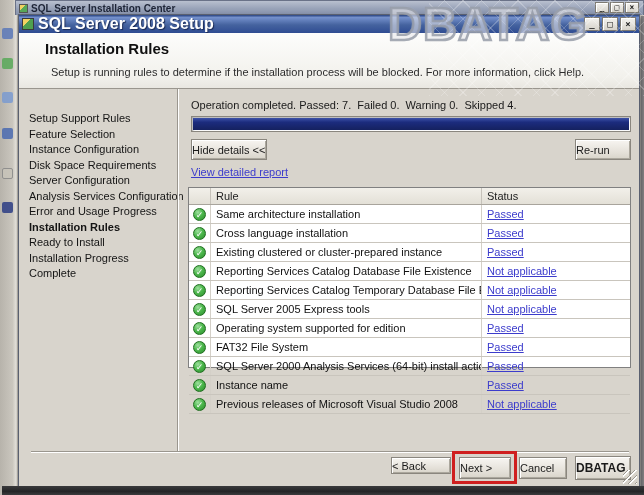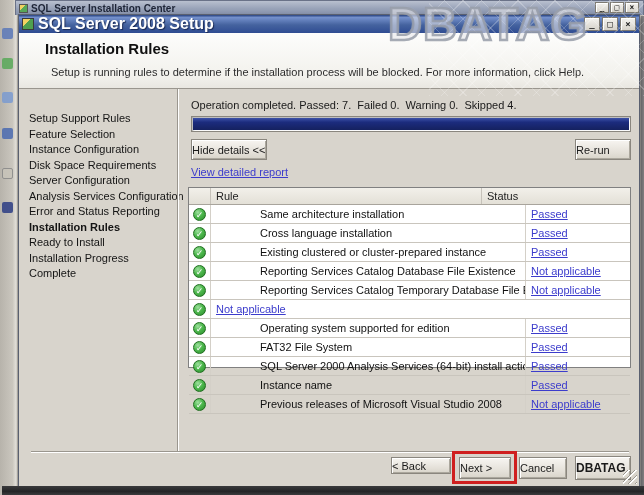--- a/index.html
+++ b/index.html
@@ -84,21 +84,21 @@
     background:#fff; border:1px solid #808080;
   }
   .thead { display:flex; height:17px; background:linear-gradient(180deg,#f2f0ea,#e3e0d7); border-bottom:1px solid #a8a49c; }
   .thead .th { font-size:11px; color:#222; line-height:16px; }
   .th-icon { width:22px; border-right:1px solid #c6c2ba; }
   .th-rule { width:271px; padding-left:5px; border-right:1px solid #c6c2ba; }
   .th-status { flex:1; padding-left:5px; }
   .trow { display:flex; height:19px; border-bottom:1px solid #c9c5bd; align-items:center; }
   .cell-icon { width:22px; align-self:stretch; border-right:1px solid #d4d0c8; display:flex; align-items:center; justify-content:center; }
   .cell-rule { width:271px; padding-left:5px; align-self:stretch; line-height:18px; border-right:1px solid #d4d0c8;
-    white-space:nowrap; overflow:hidden; font-size:11px; color:#111;margin-left:44px; }
+    white-space:nowrap; overflow:hidden; font-size:11px; color:#111; }
   .cell-status { flex:1; padding-left:5px; line-height:18px; }
   .cell-status a { color:#3c3ccc; text-decoration:underline; cursor:pointer; }
   .check-icon {
     width:13px; height:13px; border-radius:50%;
     background:radial-gradient(circle at 35% 30%, #9fe09f 0%, #4db84d 45%, #2c8c2c 100%);
     border:1px solid #1f6e1f; color:#fff; font-size:9px; font-weight:bold;
     line-height:12px; text-align:center;
   }
   
   .hsplit { position:absolute; left:12px; top:436px; width:598px; height:2px;
@@ -174,21 +174,21 @@
     <div class="hdr-sub">Setup is running rules to determine if the installation process will be blocked. For more information, click Help.</div>
   </div>
 
   <div class="nav">
       <div class="nav-item">Setup Support Rules</div>
       <div class="nav-item">Feature Selection</div>
       <div class="nav-item">Instance Configuration</div>
       <div class="nav-item">Disk Space Requirements</div>
       <div class="nav-item">Server Configuration</div>
       <div class="nav-item">Analysis Services Configuration</div>
-      <div class="nav-item">Error and Status Reporting</div>
+      <div class="nav-item">Error and Usage Progress</div>
       <div class="nav-item active">Installation Rules</div>
       <div class="nav-item">Ready to Install</div>
       <div class="nav-item">Installation Progress</div>
       <div class="nav-item">Complete</div>
     </div>
   <div class="vsplit"></div>
 
   <div class="status-line">Operation completed. Passed: 7.  Failed 0.  Warning 0.  Skipped 4.</div>
 
   <div class="progress">
@@ -238,20 +238,21 @@
           <div class="cell-icon">
             <span class="check-icon">✓</span>
           </div>
           <div class="cell-rule">Reporting Services Catalog Temporary Database File Existence</div>
           <div class="cell-status"><a>Not applicable</a></div>
         </div>
         <div class="trow">
           <div class="cell-icon">
             <span class="check-icon">✓</span>
           </div>
+          <div class="cell-rule">SQL Server 2005 Express tools</div>
           <div class="cell-status"><a>Not applicable</a></div>
         </div>
         <div class="trow">
           <div class="cell-icon">
             <span class="check-icon">✓</span>
           </div>
           <div class="cell-rule">Operating system supported for edition</div>
           <div class="cell-status"><a>Passed</a></div>
         </div>
         <div class="trow">

